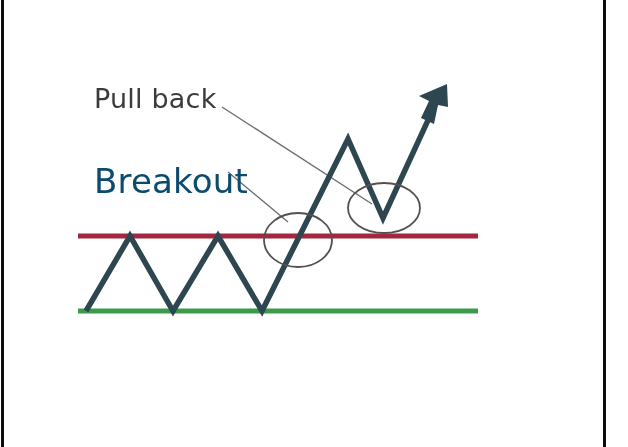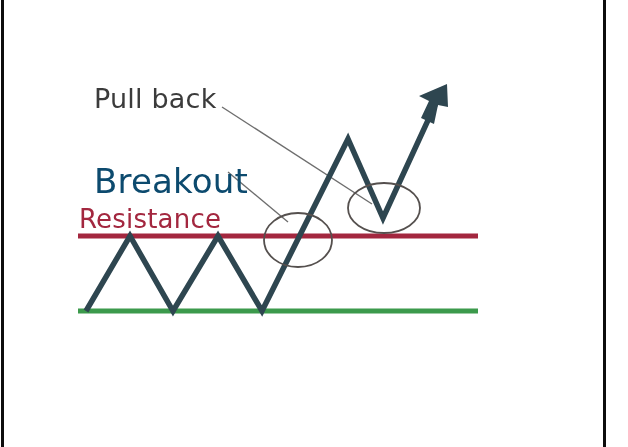--- a/index.html
+++ b/index.html
@@ -85,16 +85,15 @@
 
     <ellipse cx="298" cy="240" rx="34" ry="27" fill="none" stroke="#55504e" stroke-width="1.8"></ellipse>
 
     <ellipse cx="384" cy="208" rx="36" ry="25" fill="none" stroke="#55504e" stroke-width="1.8"></ellipse>
   </svg>
 
   <div class="lbl" id="label-pullback">Pull back</div>
 
   <div class="lbl" id="label-breakout">Breakout</div>
 
-  <div class="lbl" id="label-resistance">Resistance</div>
 
 
 </div>
 
 </body></html>

